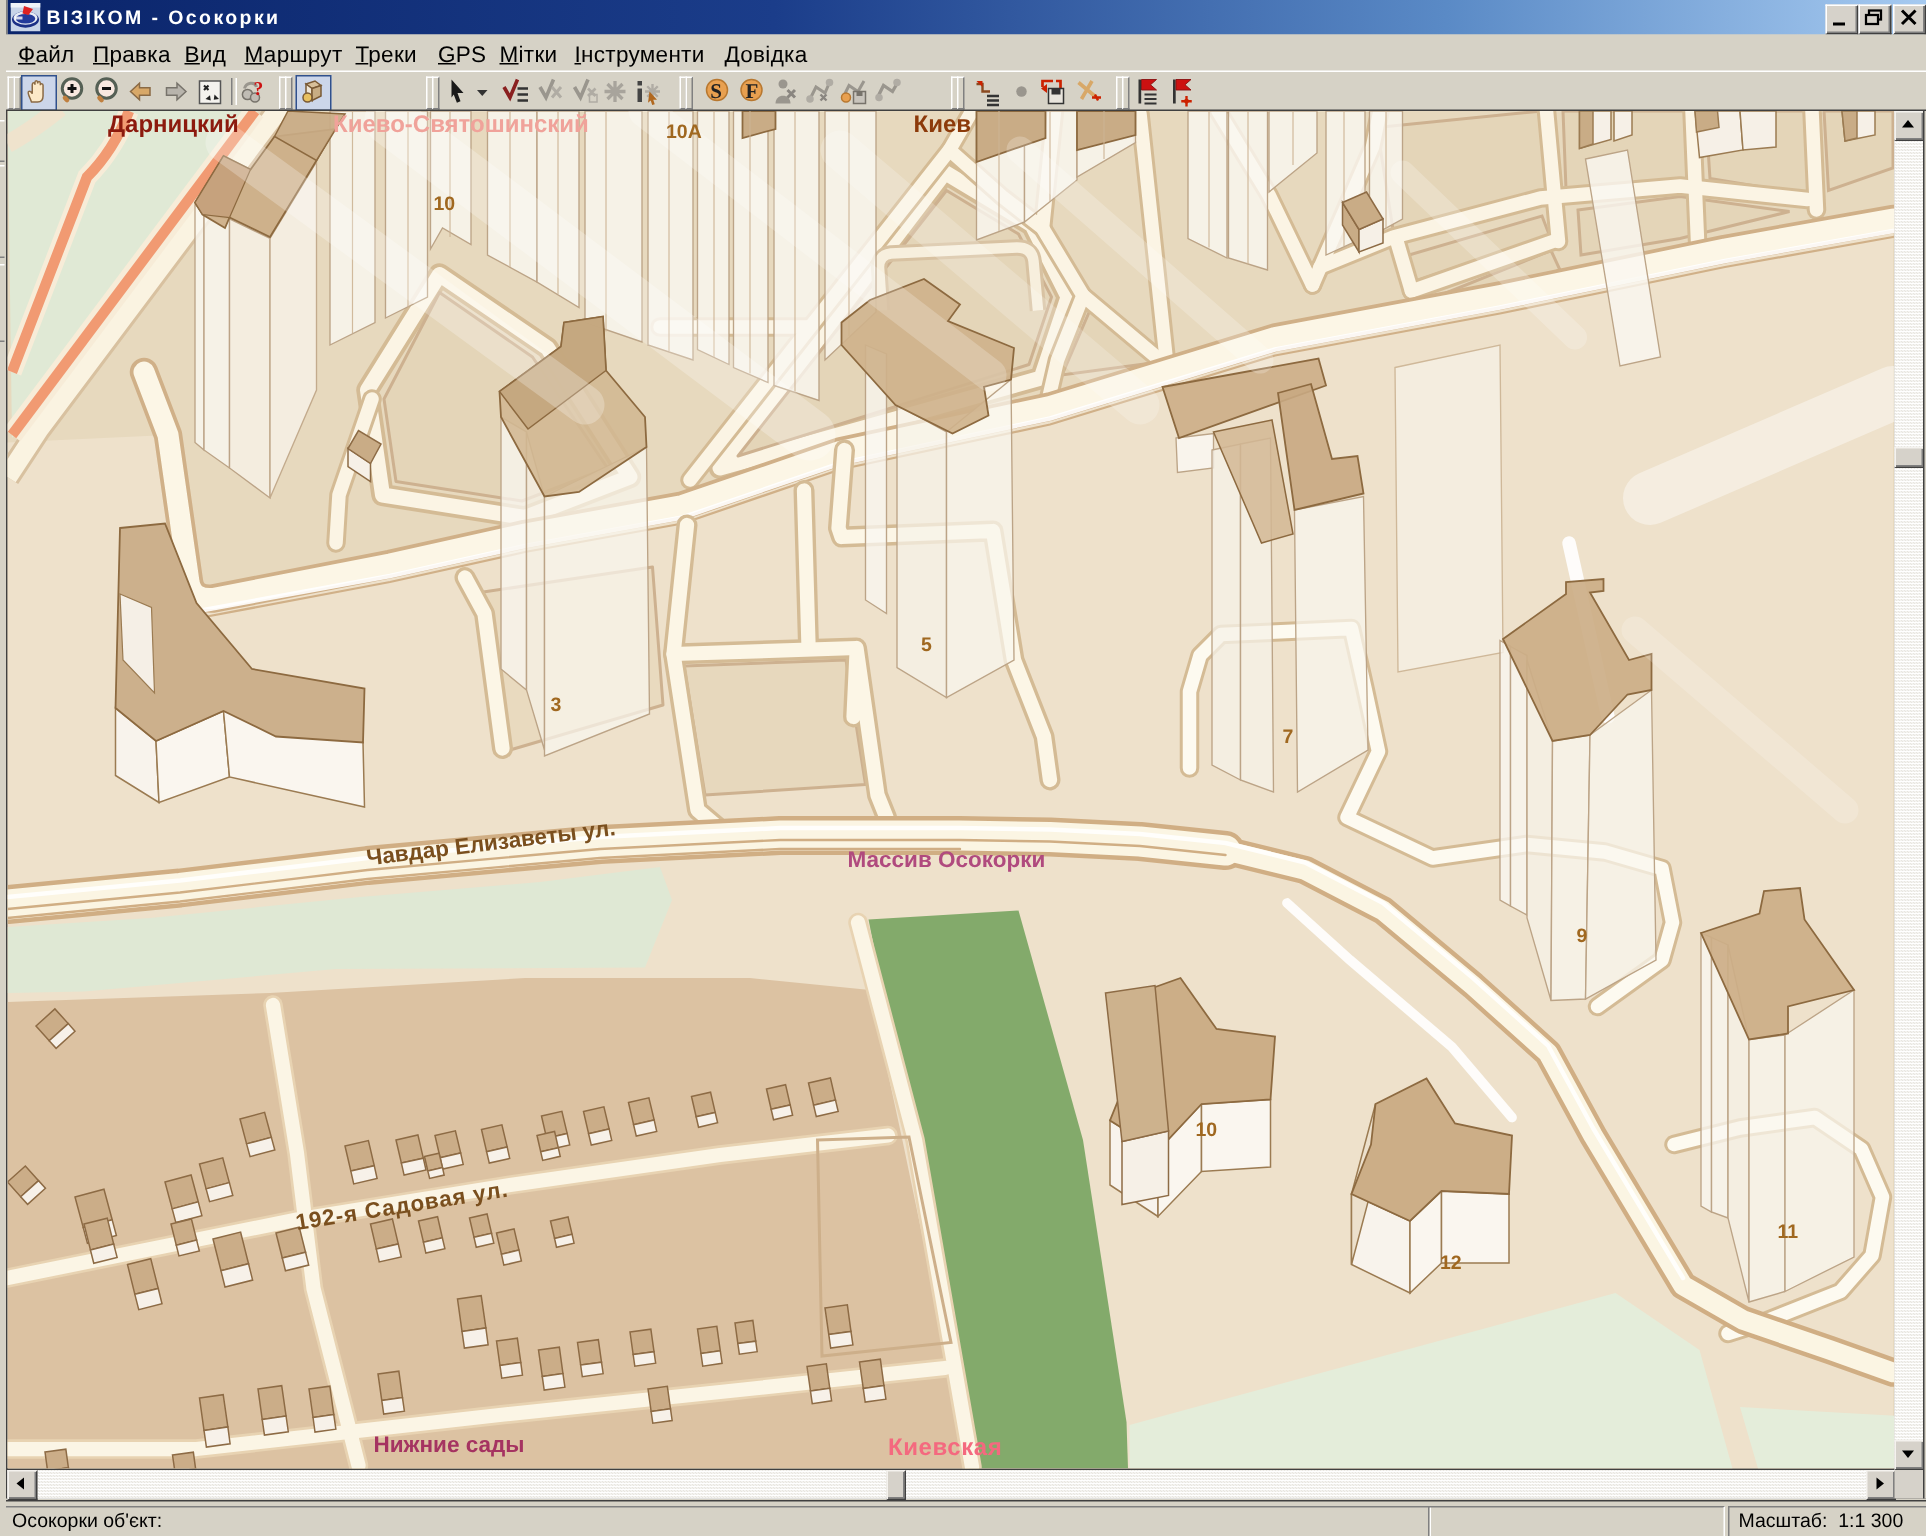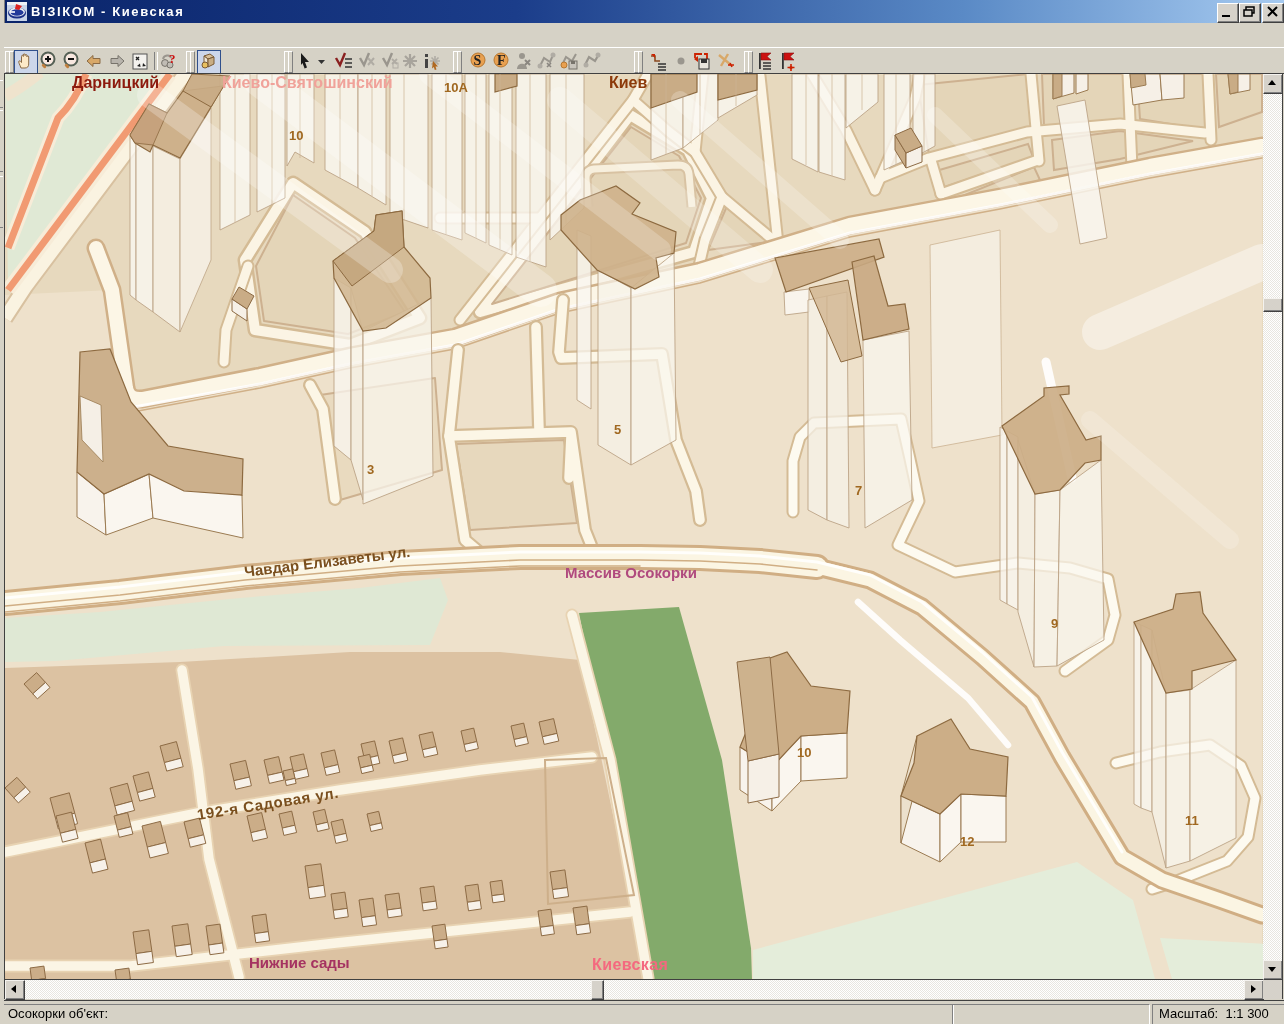--- a/index.html
+++ b/index.html
@@ -48,38 +48,49 @@
     <svg width="20" height="19" viewBox="0 0 20 19">
       <rect x="0" y="0" width="20" height="19" fill="#c8d4e8"></rect>
       <rect x="0" y="0" width="20" height="3" fill="#eef2f8"></rect>
       <ellipse cx="10" cy="11" rx="9" ry="5.5" fill="#1b2f86"></ellipse>
       <ellipse cx="10" cy="10" rx="8" ry="4.5" fill="#e8ecf4"></ellipse>
       <ellipse cx="10" cy="10.5" rx="6.5" ry="3.2" fill="#233a9a"></ellipse>
       <polygon points="9,2 15,4 12,8 8,7" fill="#d22"></polygon>
       <rect x="3" y="9" width="5" height="2" fill="#fff" opacity="0.8"></rect>
     </svg>
   </div>
-  <div id="ttext">ВІЗІКОМ - Киевская</div>
+  <div id="ttext">ВІЗІКОМ - Осокорки</div>
   <div class="wbtn" style="left:1217px;">
     <svg width="18" height="16">
         <rect x="3" y="11" width="8" height="2" fill="#000"></rect>
       </svg>
   </div>
   <div class="wbtn" style="left:1239px;">
     <svg width="18" height="16">
         <rect x="5" y="3" width="8" height="6" fill="none" stroke="#000" stroke-width="1.5"></rect>
         <rect x="3" y="6" width="8" height="6" fill="#d6d2ca" stroke="#000" stroke-width="1.5"></rect>
       </svg>
   </div>
   <div class="wbtn" style="left:1262px;">
     <svg width="18" height="16">
         <path d="M4,3 L13,12 M13,3 L4,12" stroke="#000" stroke-width="2"></path>
       </svg>
   </div>
 
+  <div id="menu">
+    <span style="left:12px"><u>Ф</u>айл</span>
+    <span style="left:62px"><u>П</u>равка</span>
+    <span style="left:123px"><u>В</u>ид</span>
+    <span style="left:163px"><u>М</u>аршрут</span>
+    <span style="left:237px"><u>Т</u>реки</span>
+    <span style="left:292px"><u>G</u>PS</span>
+    <span style="left:333px"><u>М</u>ітки</span>
+    <span style="left:383px"><u>І</u>нструменти</span>
+    <span style="left:483px"><u>Д</u>овідка</span>
+  </div>
 
   <div id="tbar">
     <div class="grip" style="left:5px"></div>
       <div class="grip" style="left:9px"></div>
     <div class="tb tbsel" style="left:14px">
       <svg width="20" height="20" viewBox="0 0 20 20">
           <path d="M6,17 C5,14 3,11 4,10 C5,9.3 6,10.5 6.5,11.5 L6.5,5.5 C6.5,3.8 8.3,3.8 8.3,5.5 L8.3,4 C8.3,2.4 10.1,2.4 10.1,4 L10.1,4.6 C10.1,3 11.9,3 11.9,4.6 L11.9,5.8 C11.9,4.4 13.7,4.4 13.7,5.9 L13.7,13 C13.7,15.5 12.5,17 10,17 Z" fill="#fce9c8" stroke="#8a6a45" stroke-width="1"></path>
         </svg>
     </div>
     <div class="tb" style="left:37px">

